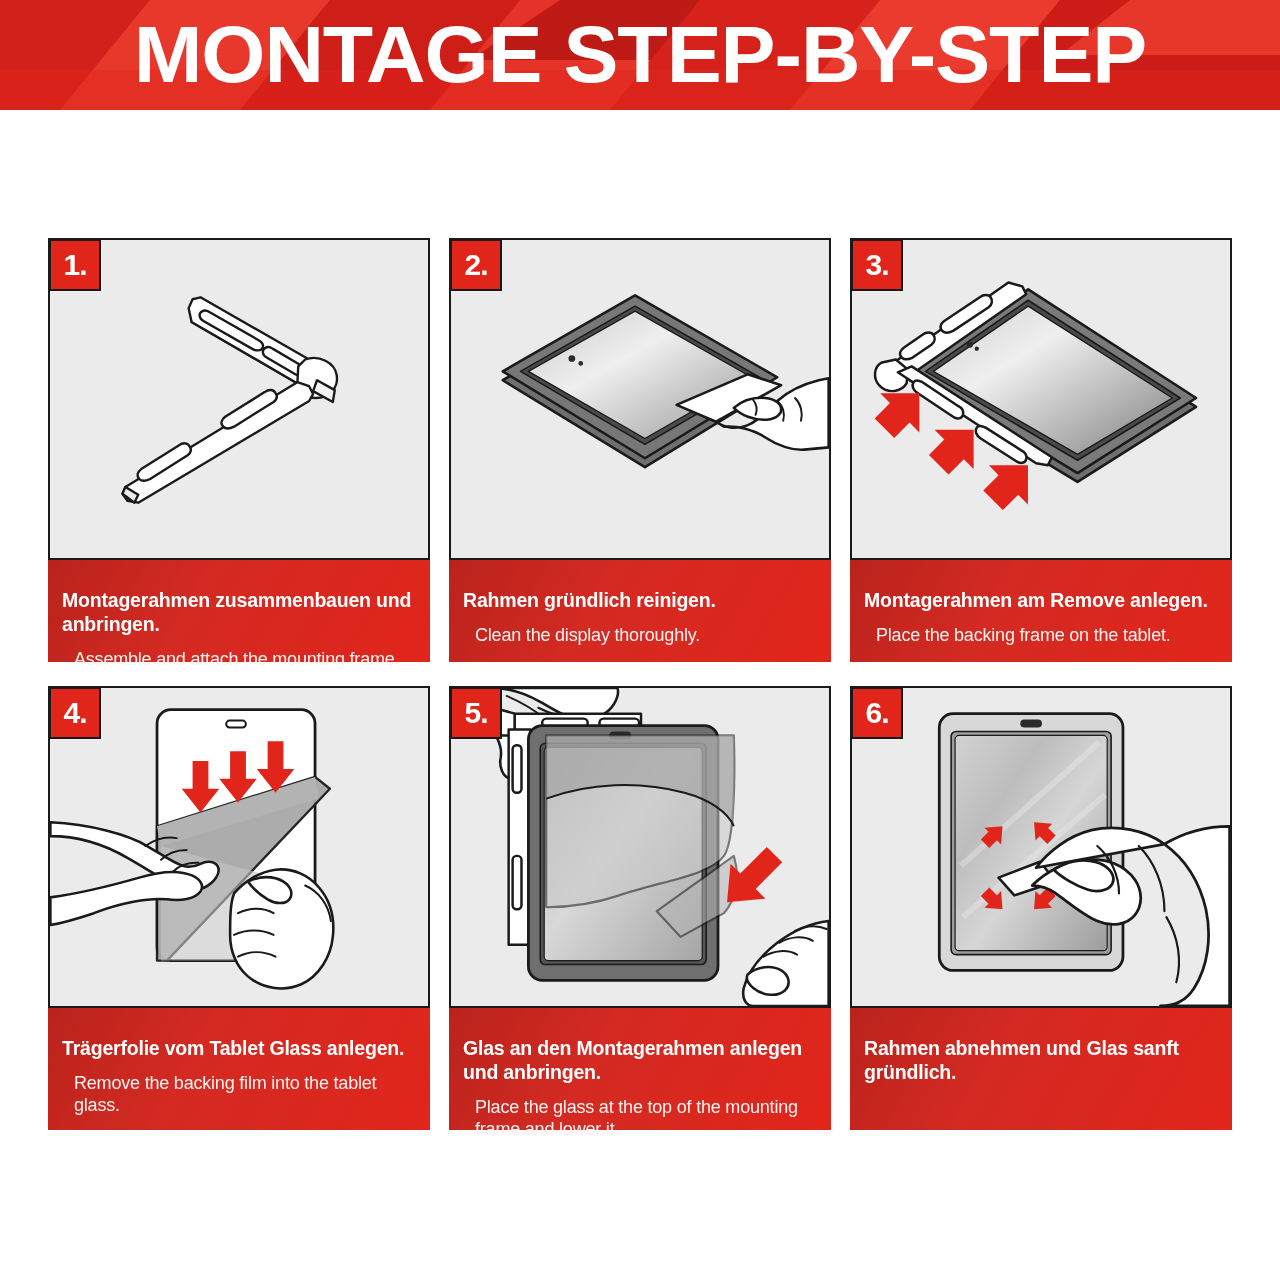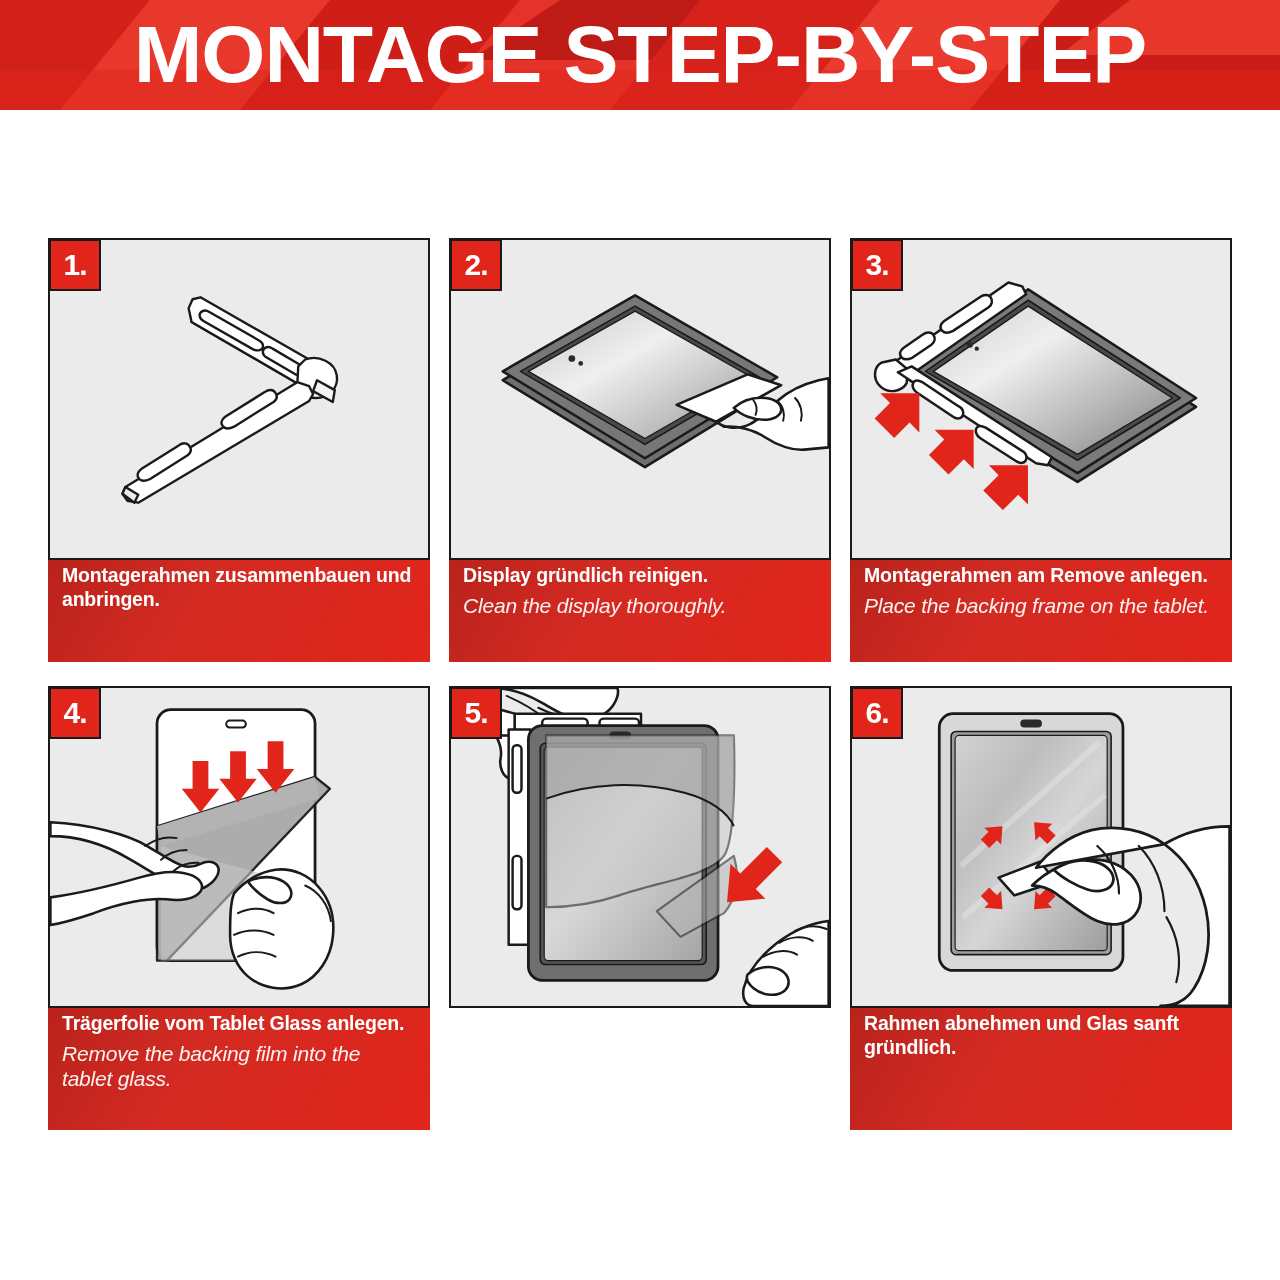--- a/index.html
+++ b/index.html
@@ -67,32 +67,32 @@
     font-size:30px;font-weight:bold;
     display:flex;align-items:center;justify-content:center;
     z-index:6;
     letter-spacing:-1px;
   }
 
   .caption{
     flex:1 1 auto;
     background:linear-gradient(120deg,#b9231c 0%,#d32a22 38%,#e1251b 100%);
     color:#ffffff;
-    padding:4px 14px 14px 14px;
+    padding:29px 14px 14px 14px;
     box-sizing:border-box;
     min-height:96px;
   }
   .cap-de{
     font-size:19.5px;font-weight:bold;line-height:1.22;
     margin:0 0 5px 0;
     letter-spacing:-0.2px;
   }
   .cap-en{
-    font-size:21px;font-style:italic;line-height:1.22;
-    margin:0;
+    font-size:18px;line-height:1.22;
+    margin:12px;
     letter-spacing:-0.2px;
     color:#fdf2f0;
   }
 
   svg{display:block;}
 </style>
 </head>
 <body>
 
 <div class="banner">
@@ -139,20 +139,21 @@
 
           <path d="M228,155 C226,151 221,151 217,154 L177,179 C173,182 172,186 175,189 C178,192 182,191 186,189 L226,164 C230,161 230,158 228,155 Z" fill="#ffffff"></path>
           <path d="M141,209 C139,205 134,205 130,208 L92,232 C88,235 87,239 90,242 C93,245 97,244 101,242 L139,218 C143,215 143,212 141,209 Z" fill="#ffffff"></path>
 
           <path d="M76,250 L89,258 L85,266 L73,257 Z" fill="#ebebeb"></path>
         </g>
       </svg>
     </div>
     <div class="caption">
       <p class="cap-de">Montagerahmen zusammenbauen und anbringen.</p>
+      <p class="cap-en">Assemble and attach the mounting frame.</p>
     </div>
   </div>
 
   <div class="panel">
     <div class="illus">
       <div class="badge">2.</div>
       <svg width="100%" height="100%" viewBox="0 0 382 322">
         <defs>
           <linearGradient id="scr2" x1="0" y1="0" x2="1" y2="1">
             <stop offset="0%" stop-color="#c9c9c9"></stop>
@@ -188,21 +189,21 @@
           <path d="M286,170 C294,163 306,159 318,160 C328,161 334,166 334,172
                    C334,178 326,182 316,182 C306,182 294,178 286,170 Z"></path>
 
           <path d="M305,161 C309,166 310,172 308,177" fill="none" stroke-width="2"></path>
           <path d="M330,163 C336,168 338,176 336,183" fill="none" stroke-width="2"></path>
           <path d="M348,160 C354,166 356,175 354,183" fill="none" stroke-width="2"></path>
         </g>
       </svg>
     </div>
     <div class="caption">
-      <p class="cap-de">Display gründlich reinigen.</p>
+      <p class="cap-de">Rahmen gründlich reinigen.</p>
       <p class="cap-en">Clean the display thoroughly.</p>
     </div>
   </div>
 
   <div class="panel">
     <div class="illus">
       <div class="badge">3.</div>
       <svg width="100%" height="100%" viewBox="0 0 382 322">
         <defs>
           <linearGradient id="scr3" x1="0" y1="0" x2="1" y2="1">
@@ -373,20 +374,24 @@
         <g fill="#ffffff" stroke="#1a1a1a" stroke-width="2.6" stroke-linejoin="round" stroke-linecap="round">
           <path d="M382,236 C364,238 346,246 330,258 C312,272 300,288 296,304
                    C294,314 298,322 306,322 L382,322 Z"></path>
           <path d="M300,290 C310,282 324,280 334,286 C342,291 344,300 338,306
                    C330,313 316,312 306,304 C300,299 298,294 300,290 Z"></path>
           <path d="M316,272 C326,266 340,264 350,270" fill="none" stroke-width="2"></path>
           <path d="M332,258 C342,252 356,250 366,256" fill="none" stroke-width="2"></path>
           <path d="M348,246 C358,241 370,240 380,244" fill="none" stroke-width="2"></path>
         </g>
       </svg>
+    </div>
+    <div class="caption">
+      <p class="cap-de">Glas an den Montagerahmen anlegen und anbringen.</p>
+      <p class="cap-en">Place the glass at the top of the mounting frame and lower it.</p>
     </div>
   </div>
 
   <div class="panel tall">
     <div class="illus">
       <div class="badge">6.</div>
       <svg width="100%" height="100%" viewBox="0 0 382 322">
         <defs>
           <linearGradient id="scr6" x1="0" y1="0" x2="1" y2="1">
             <stop offset="0%" stop-color="#d2d2d2"></stop>

